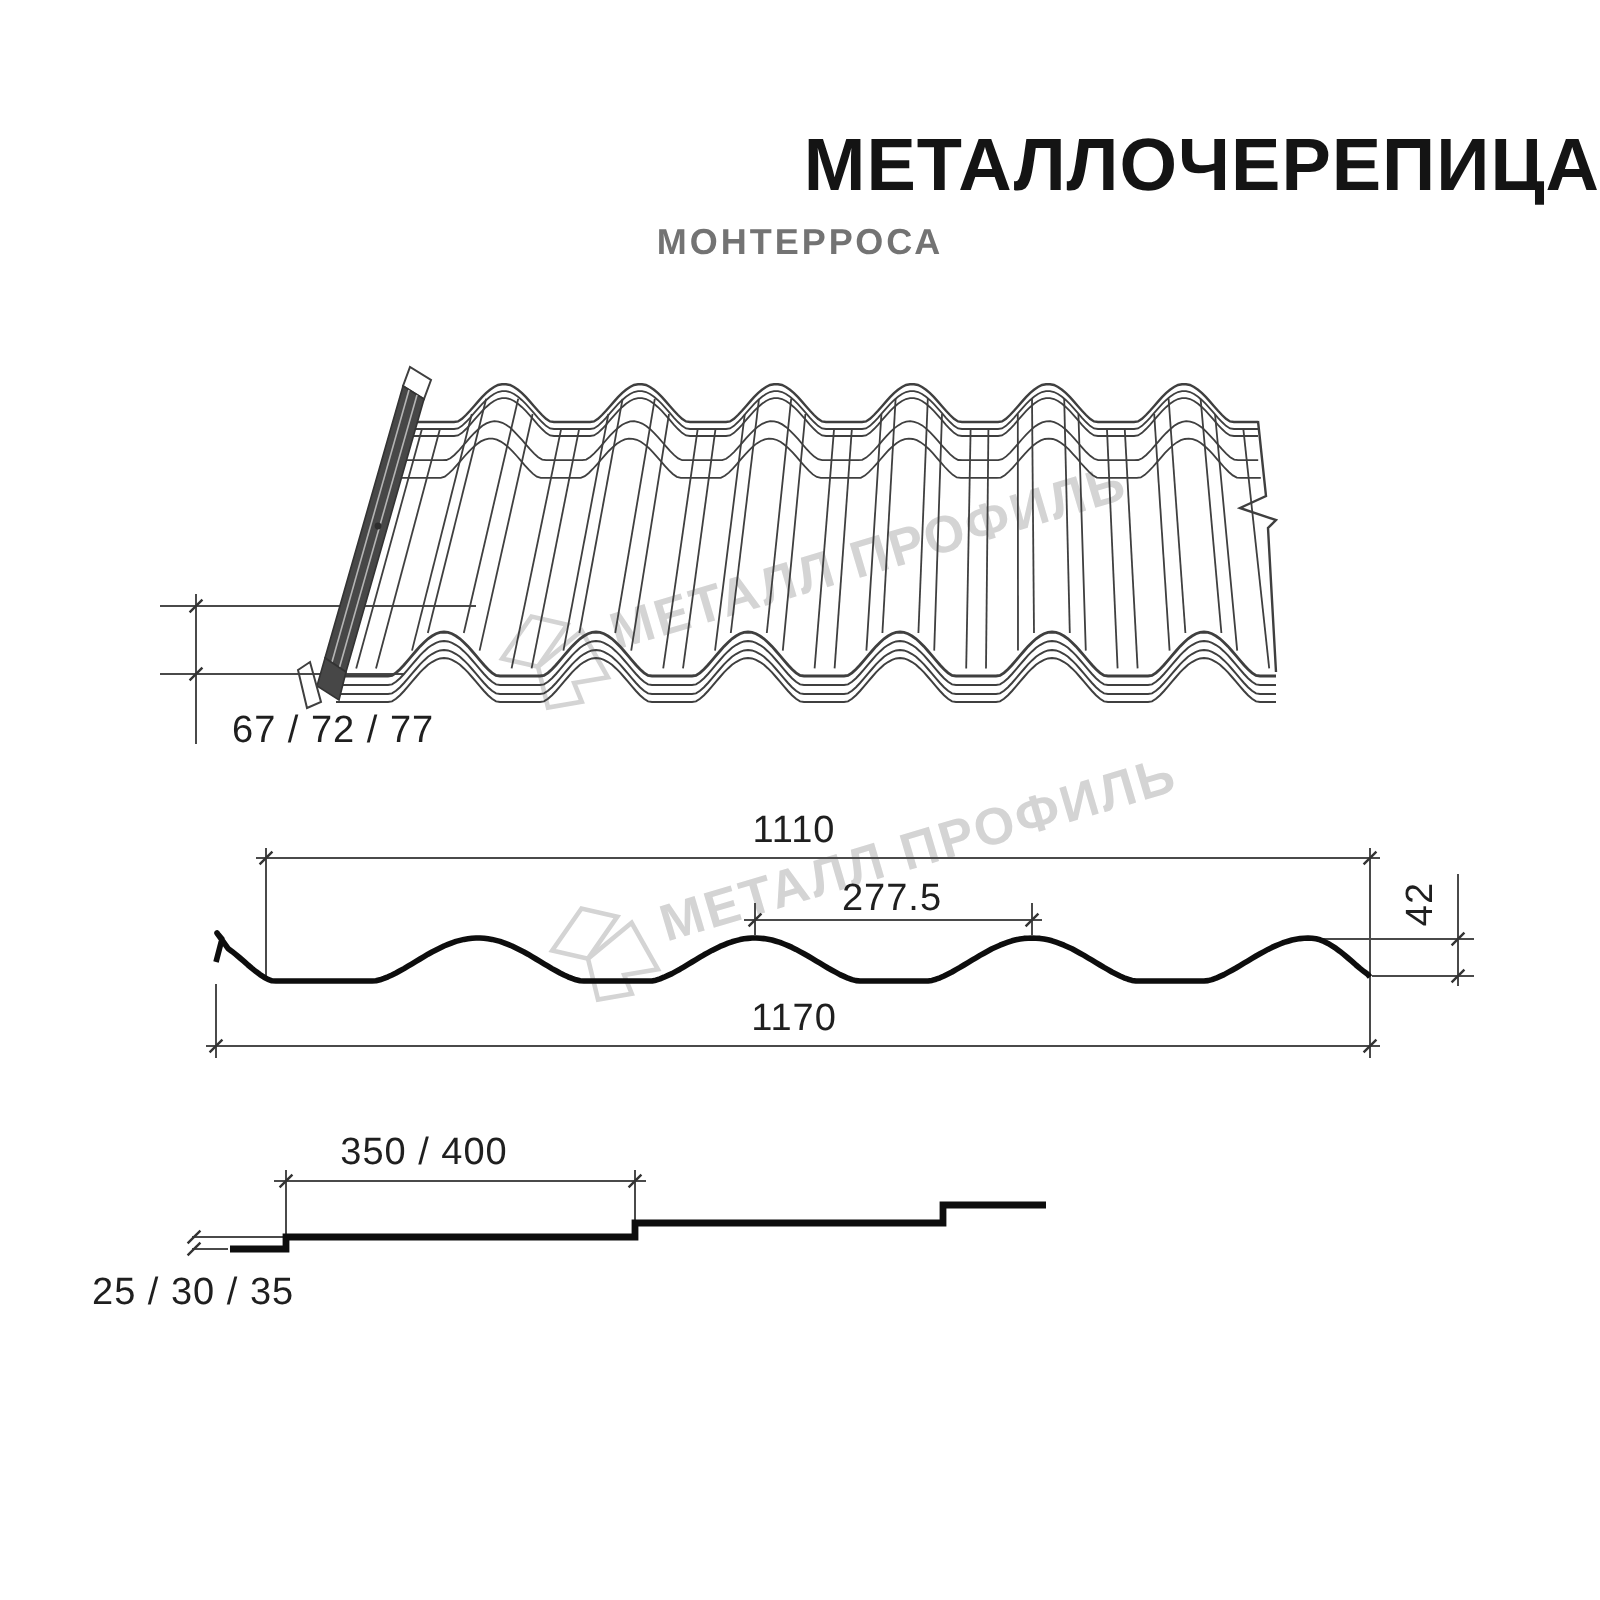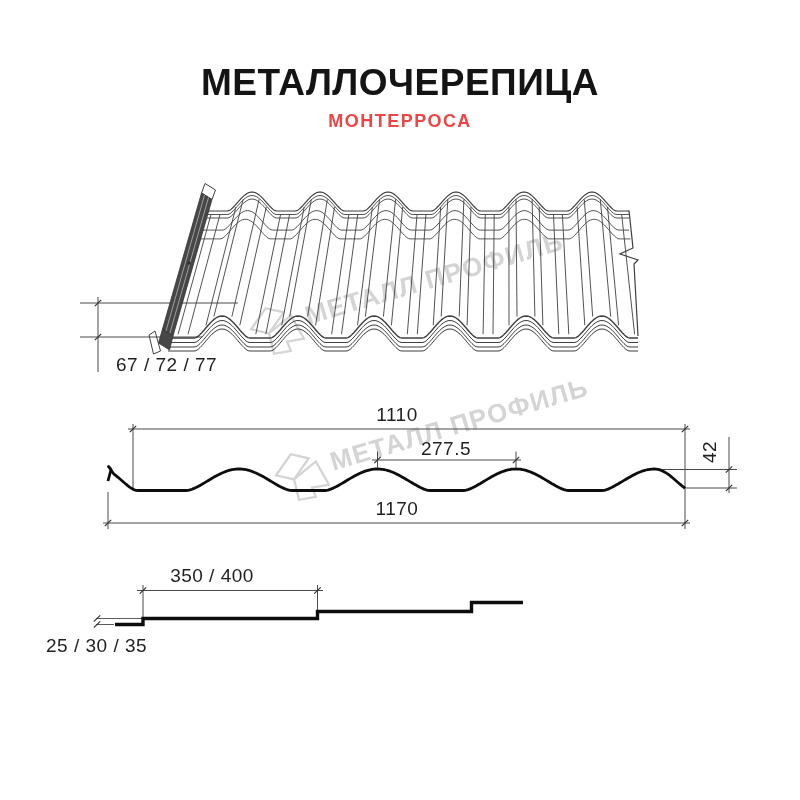--- a/index.html
+++ b/index.html
@@ -1,21 +1,21 @@
 <!DOCTYPE html>
 <html><head>
 <meta charset="utf-8">
 <style>
   html,body{margin:0;padding:0;}
   body{width:800px;height:800px;background:#ffffff;position:relative;overflow:hidden;
        font-family:"Liberation Sans", sans-serif;}
-  .title{position:absolute;left:0;right:0;top:64px;text-align:center;
+  .title{position:absolute;left:0;right:0;top:64px;text-align:right;
          font-size:37px;font-weight:800;letter-spacing:.5px;color:#141414;line-height:1;}
   .subtitle{position:absolute;left:0;right:0;top:112px;text-align:center;
-            font-size:18px;font-weight:600;letter-spacing:1.5px;color:#ef4444;line-height:1;}
+            font-size:18px;font-weight:600;letter-spacing:1.5px;color:#737373;line-height:1;}
   svg{position:absolute;left:0;top:0;}
   text.dim{font-family:"Liberation Sans",sans-serif;font-size:19px;fill:#1f1f1f;letter-spacing:.5px;}
   text.wm{font-family:"Liberation Sans",sans-serif;font-weight:700;}
 </style>
 </head>
 <body>
 
 <div class="title">МЕТАЛЛОЧЕРЕПИЦА</div>
 <div class="subtitle">МОНТЕРРОСА</div>
 

